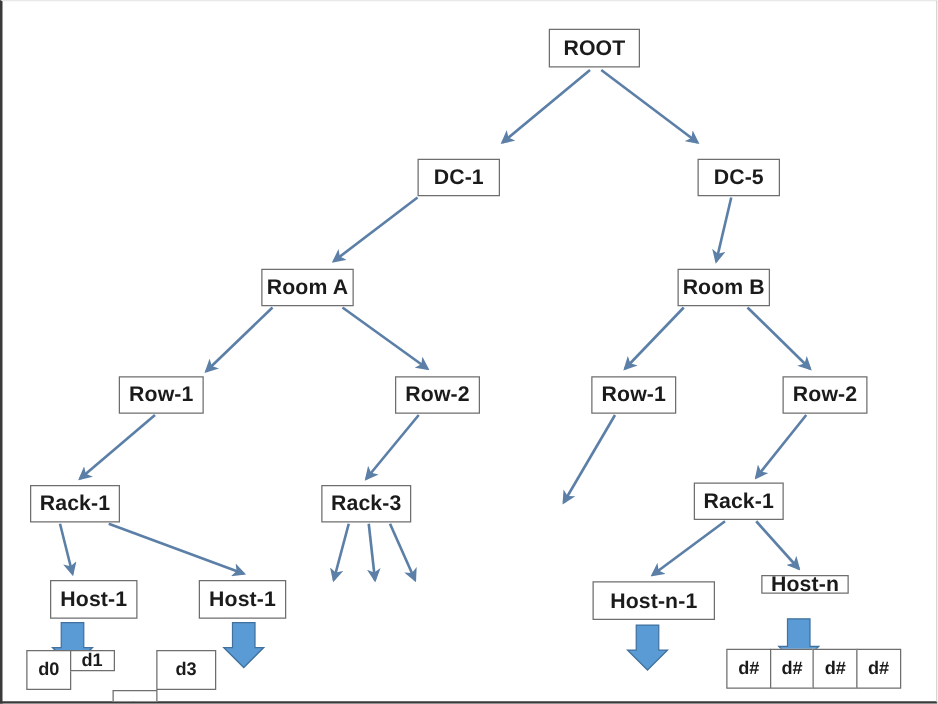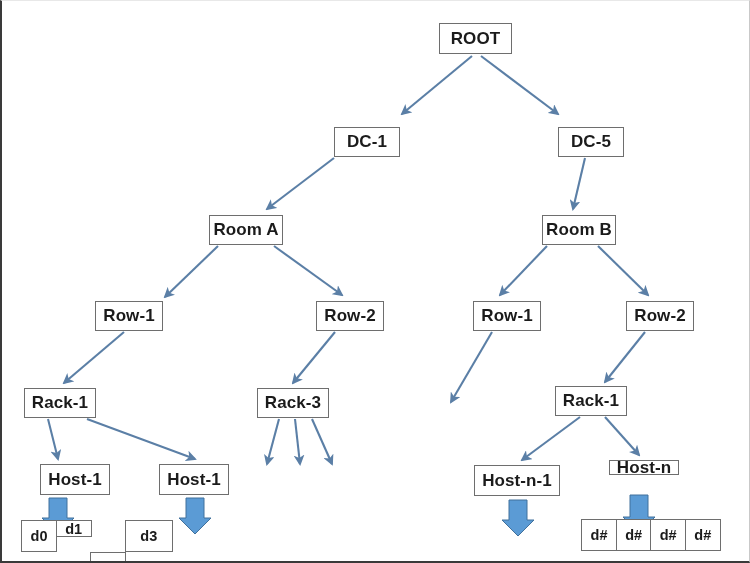--- a/index.html
+++ b/index.html
@@ -110,21 +110,21 @@
       <div class="node" style="left: 540px; top: 214px; width: 74px; height: 30px;">Room B</div>
       <div class="node" style="left: 93px; top: 300px; width: 68px; height: 30px;">Row-1</div>
       <div class="node" style="left: 314px; top: 300px; width: 68px; height: 30px;">Row-2</div>
       <div class="node" style="left: 471px; top: 300px; width: 68px; height: 30px;">Row-1</div>
       <div class="node" style="left: 624px; top: 300px; width: 68px; height: 30px;">Row-2</div>
       <div class="node" style="left: 22px; top: 387px; width: 72px; height: 30px;">Rack-1</div>
       <div class="node" style="left: 255px; top: 387px; width: 72px; height: 30px;">Rack-3</div>
       <div class="node" style="left: 553px; top: 385px; width: 72px; height: 30px;">Rack-1</div>
       <div class="node" style="left: 38px; top: 463px; width: 70px; height: 31px;">Host-1</div>
       <div class="node" style="left: 157px; top: 463px; width: 70px; height: 31px;">Host-1</div>
-      <div class="node" style="left: 472px; top: 464px; width: 86px; height: 31px;">Host-n-1</div>
+      <div class="node" style="left: 472px; top: 464px; width: 98px; height: 31px;">Host-n-1</div>
       <div class="node" style="left: 607px; top: 459px; width: 70px; height: 15px;">Host-n</div>
     </div>
   <div id="disk-layer">
       <div class="disk-group" style="left: 19px; top: 519px; height: 32px;">
         <div class="disk" style="width: 36px; height: 32px;">d0</div>
         <div class="disk" style="width: 36px; height: 17px;">d1</div>
         <div class="disk" style="width: 36px; height: 32px; margin-top: 32px;">d2</div>
         <div class="disk" style="width: 48px; height: 32px;">d3</div>
       </div>
       <div class="disk-group" style="left: 579px; top: 518px; height: 32px;">

